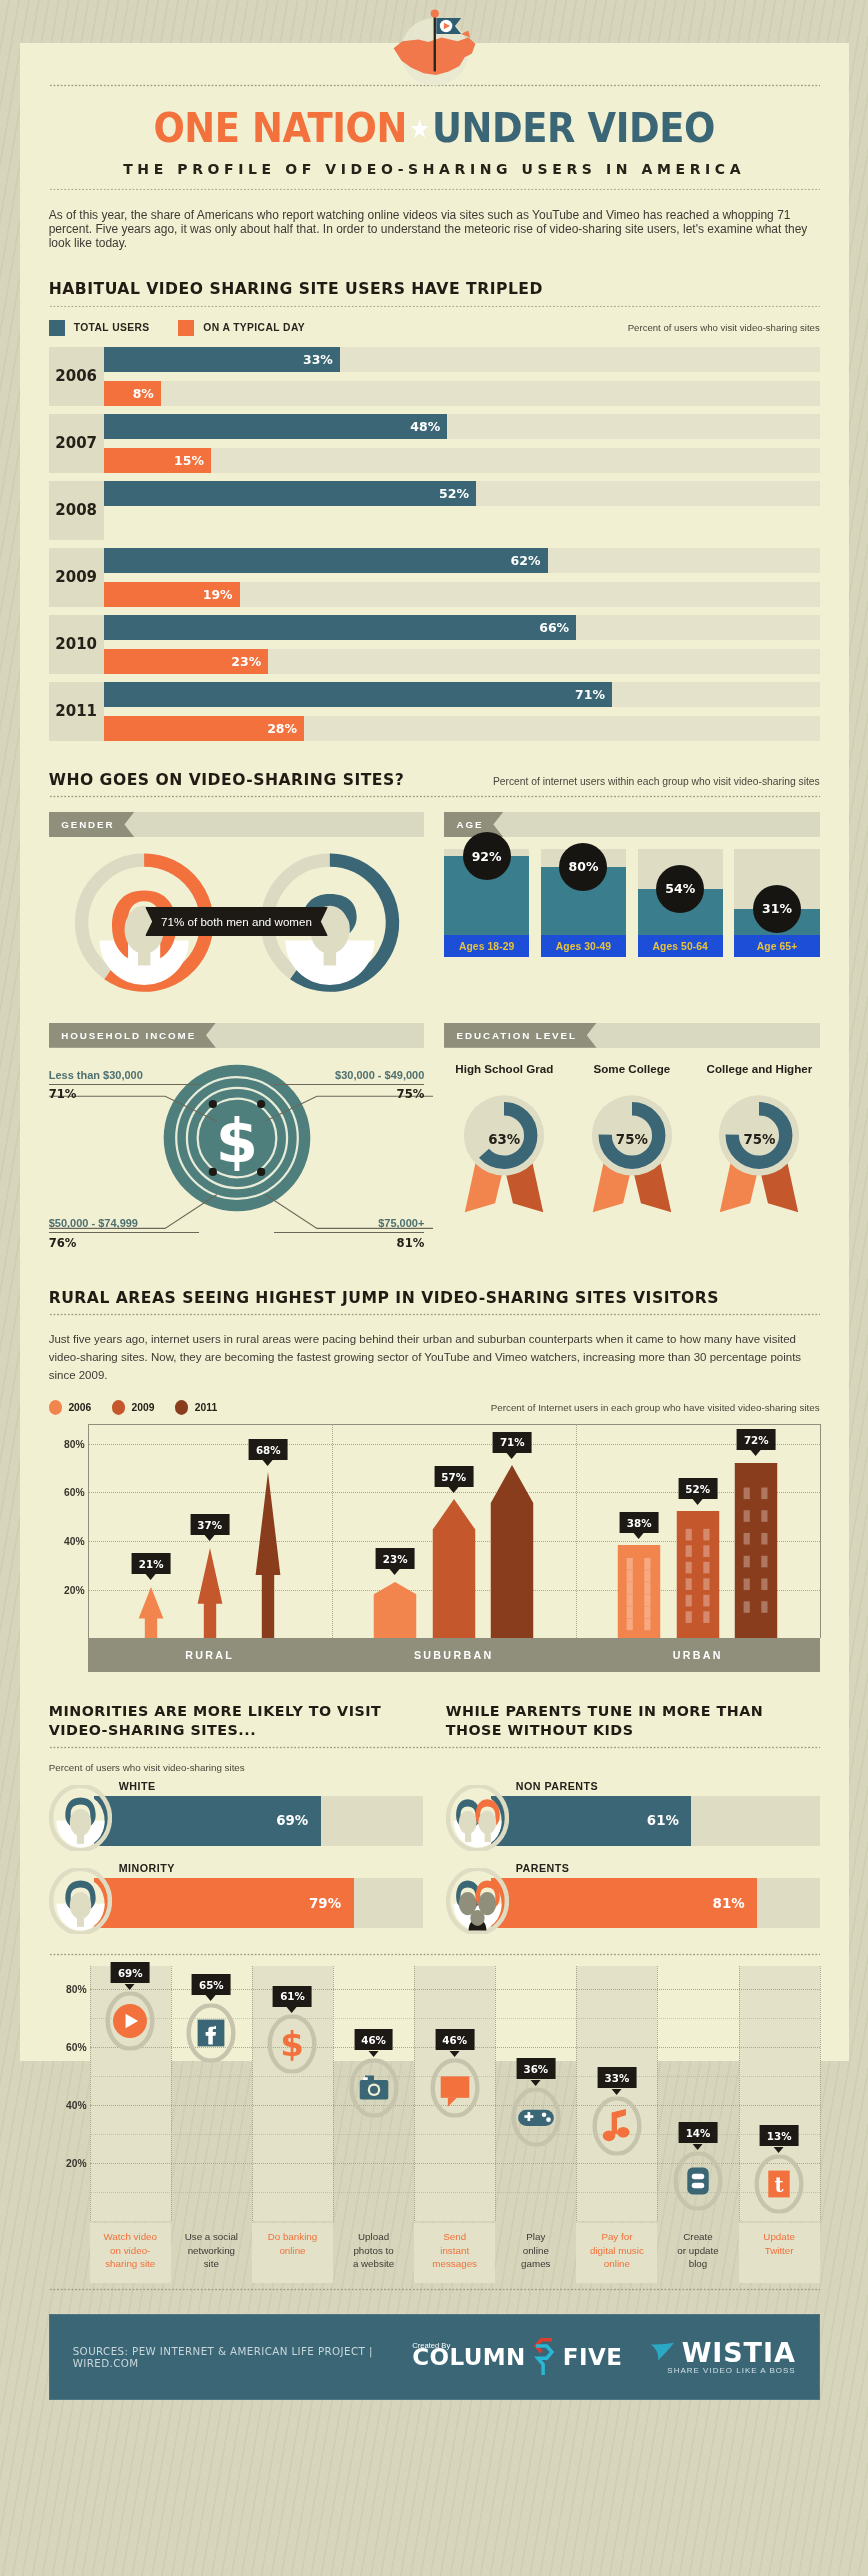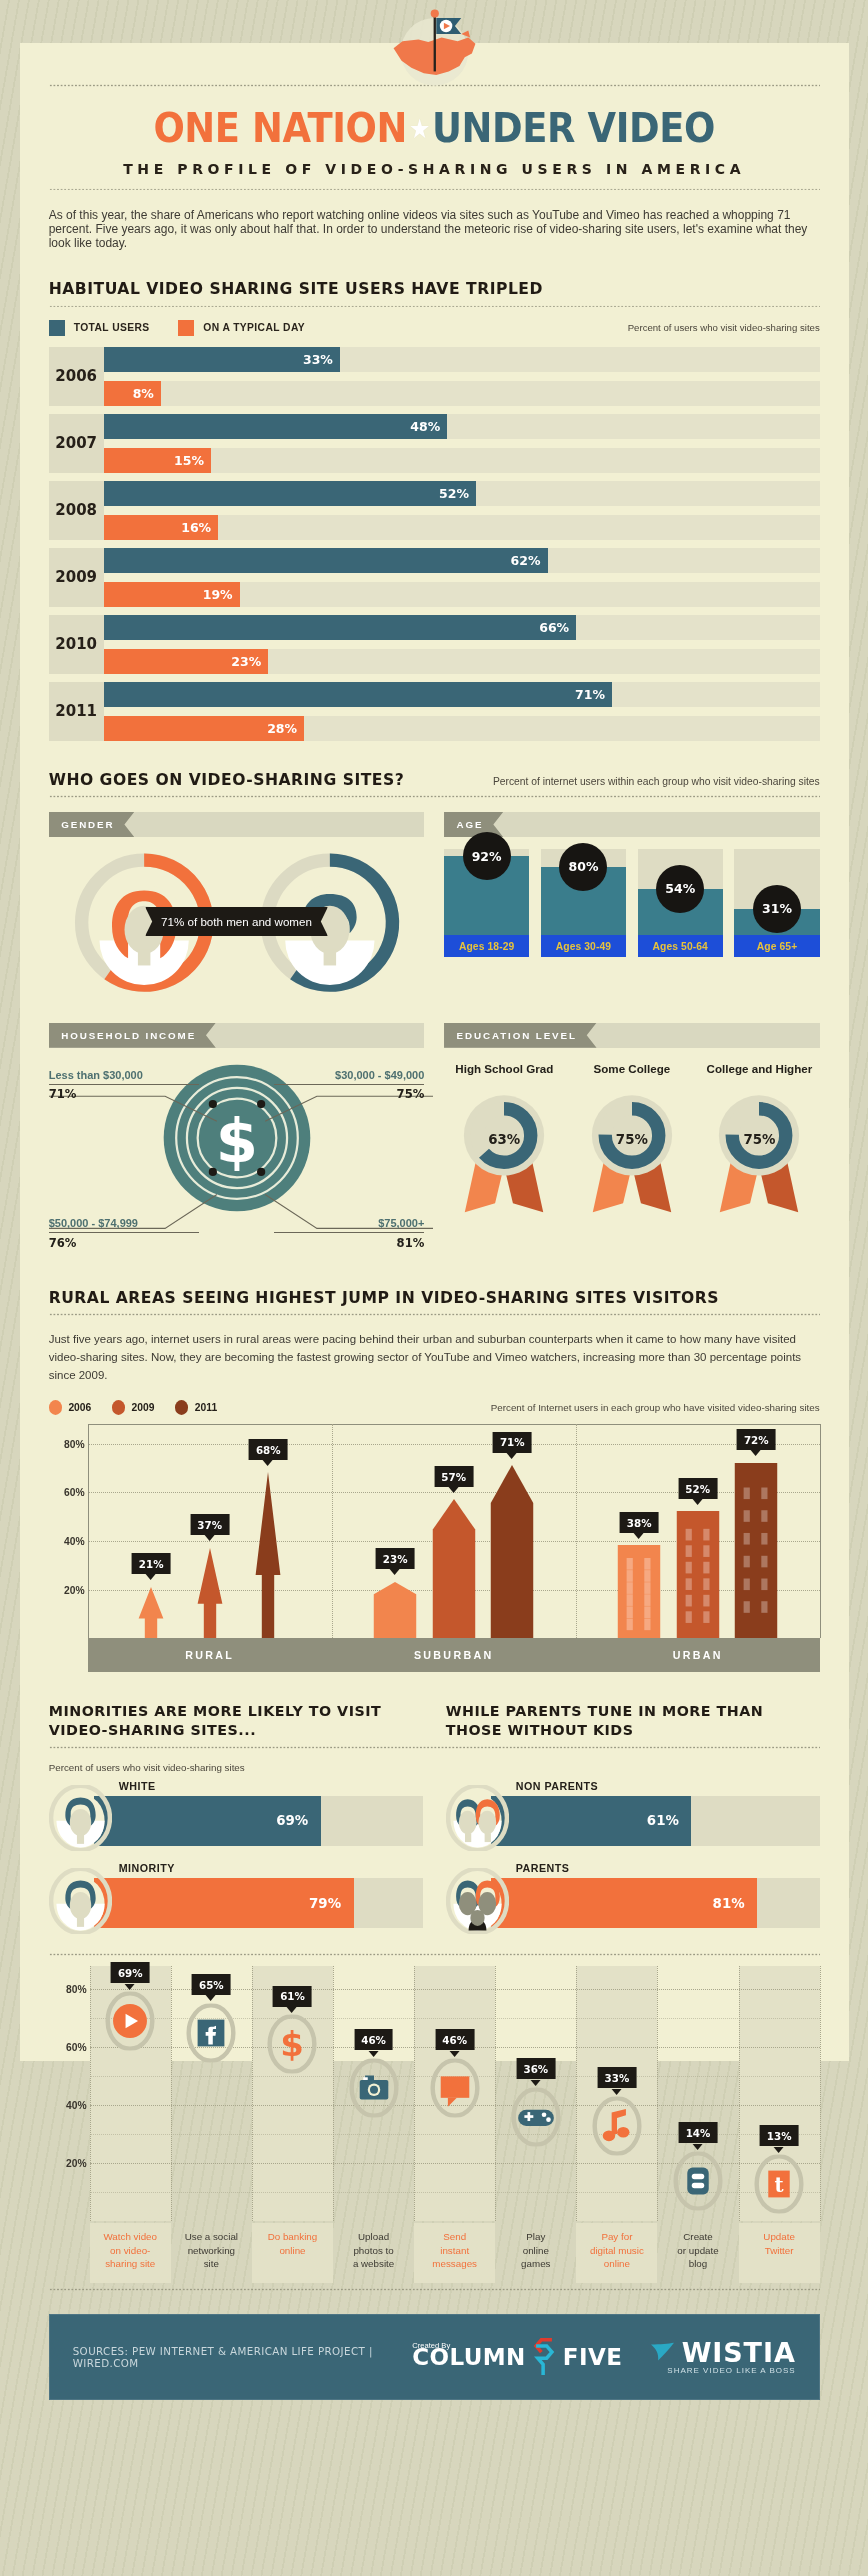--- a/index.html
+++ b/index.html
@@ -233,23 +233,20 @@
             <div class="track">
               <div class="fill daily" style="width:15%">15%</div>
             </div>
           </div>
         </div>
         <div class="yrow">
           <div class="ylab">2008</div>
           <div class="ybars">
             <div class="track">
               <div class="fill total" style="width:52%">52%</div>
-            </div>
-            <div class="track">
-              <div class="fill daily" style="width:16%">16%</div>
             </div>
           </div>
         </div>
         <div class="yrow">
           <div class="ylab">2009</div>
           <div class="ybars">
             <div class="track">
               <div class="fill total" style="width:62%">62%</div>
             </div>
             <div class="track">

